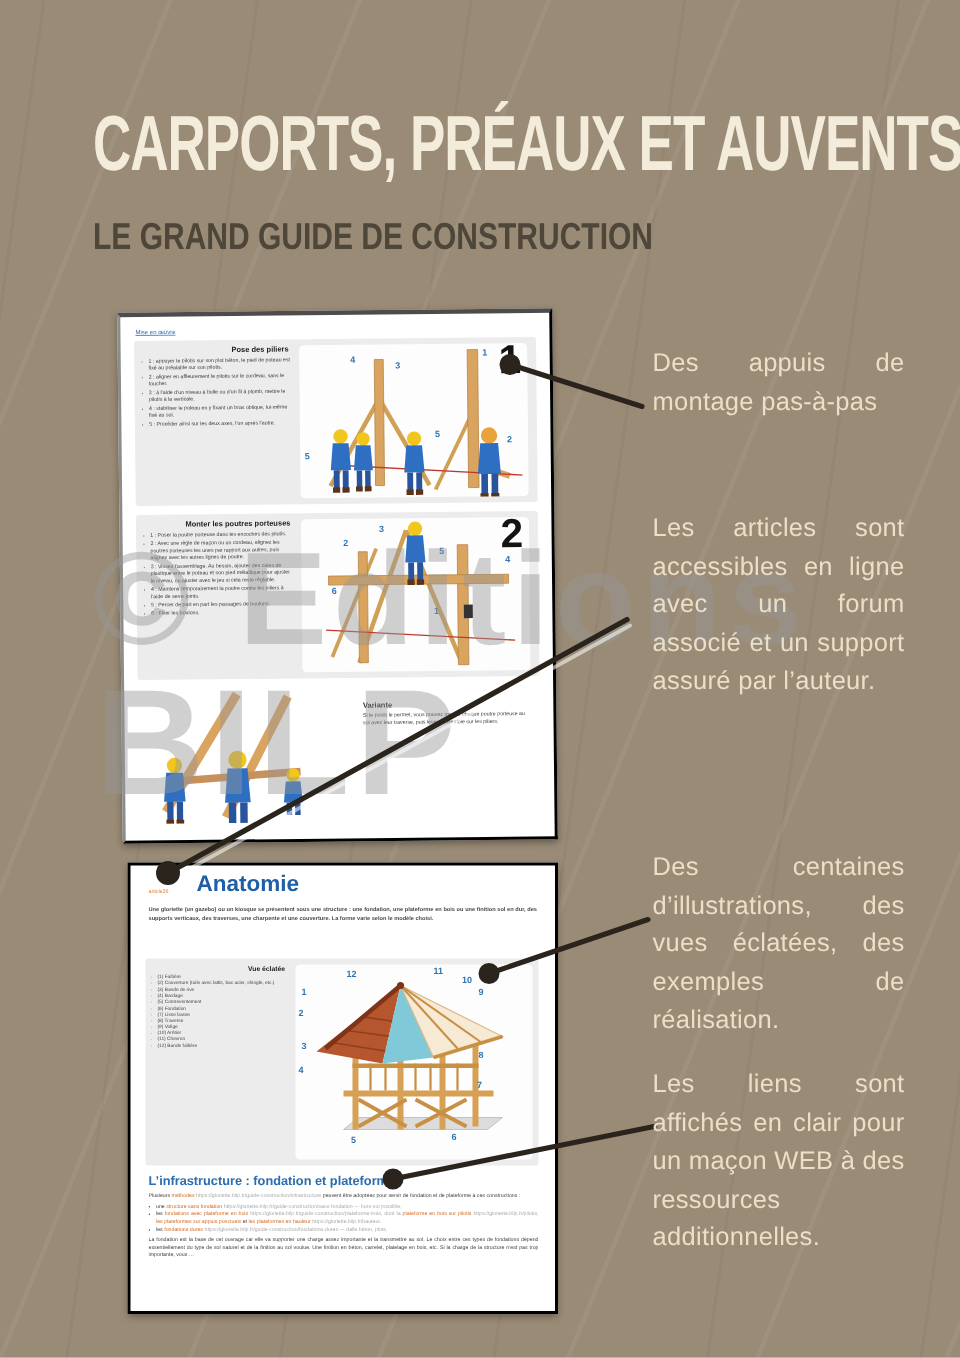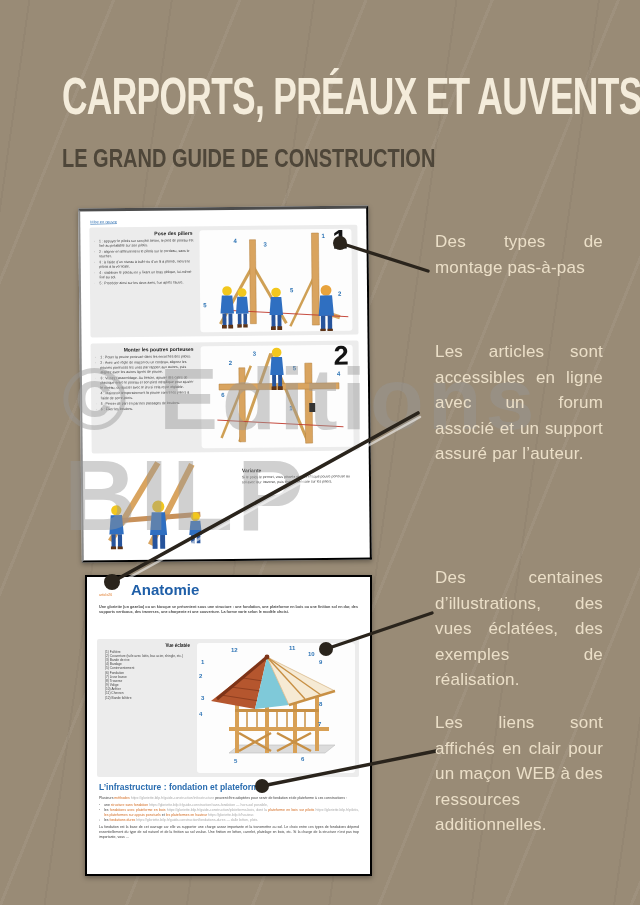--- a/index.html
+++ b/index.html
@@ -317,18 +317,18 @@
     <circle cx="340" cy="243" r="7" fill="#2a241c"></circle>
     <line x1="420" y1="417" x2="114" y2="586" stroke="rgba(255,255,255,.55)" stroke-width="2.5" stroke-linecap="round"></line>
     <line x1="418" y1="413" x2="112" y2="582" stroke="#2a241c" stroke-width="3.6" stroke-linecap="round"></line>
     <circle cx="112" cy="582" r="8" fill="#2a241c"></circle>
     <line x1="432" y1="613" x2="326" y2="649" stroke="#2a241c" stroke-width="3.4" stroke-linecap="round"></line>
     <circle cx="326" cy="649" r="7" fill="#2a241c"></circle>
     <line x1="436" y1="751" x2="262" y2="786" stroke="#2a241c" stroke-width="3.4" stroke-linecap="round"></line>
     <circle cx="262" cy="786" r="7" fill="#2a241c"></circle>
   </svg>
 
-  <div class="callout co1">Des types de montage pas-à-pas</div>
+  <div class="callout co1">Des appuis de montage pas-à-pas</div>
   <div class="callout co2">Les articles sont accessibles en ligne avec un forum associé et un support assuré par l’auteur.</div>
   <div class="callout co3">Des centaines d’illustrations, des vues éclatées, des exemples de réalisation.</div>
   <div class="callout co4">Les liens sont affichés en clair pour un maçon WEB à des ressources additionnelles.</div>
 
 </div>
 
 </body></html>

